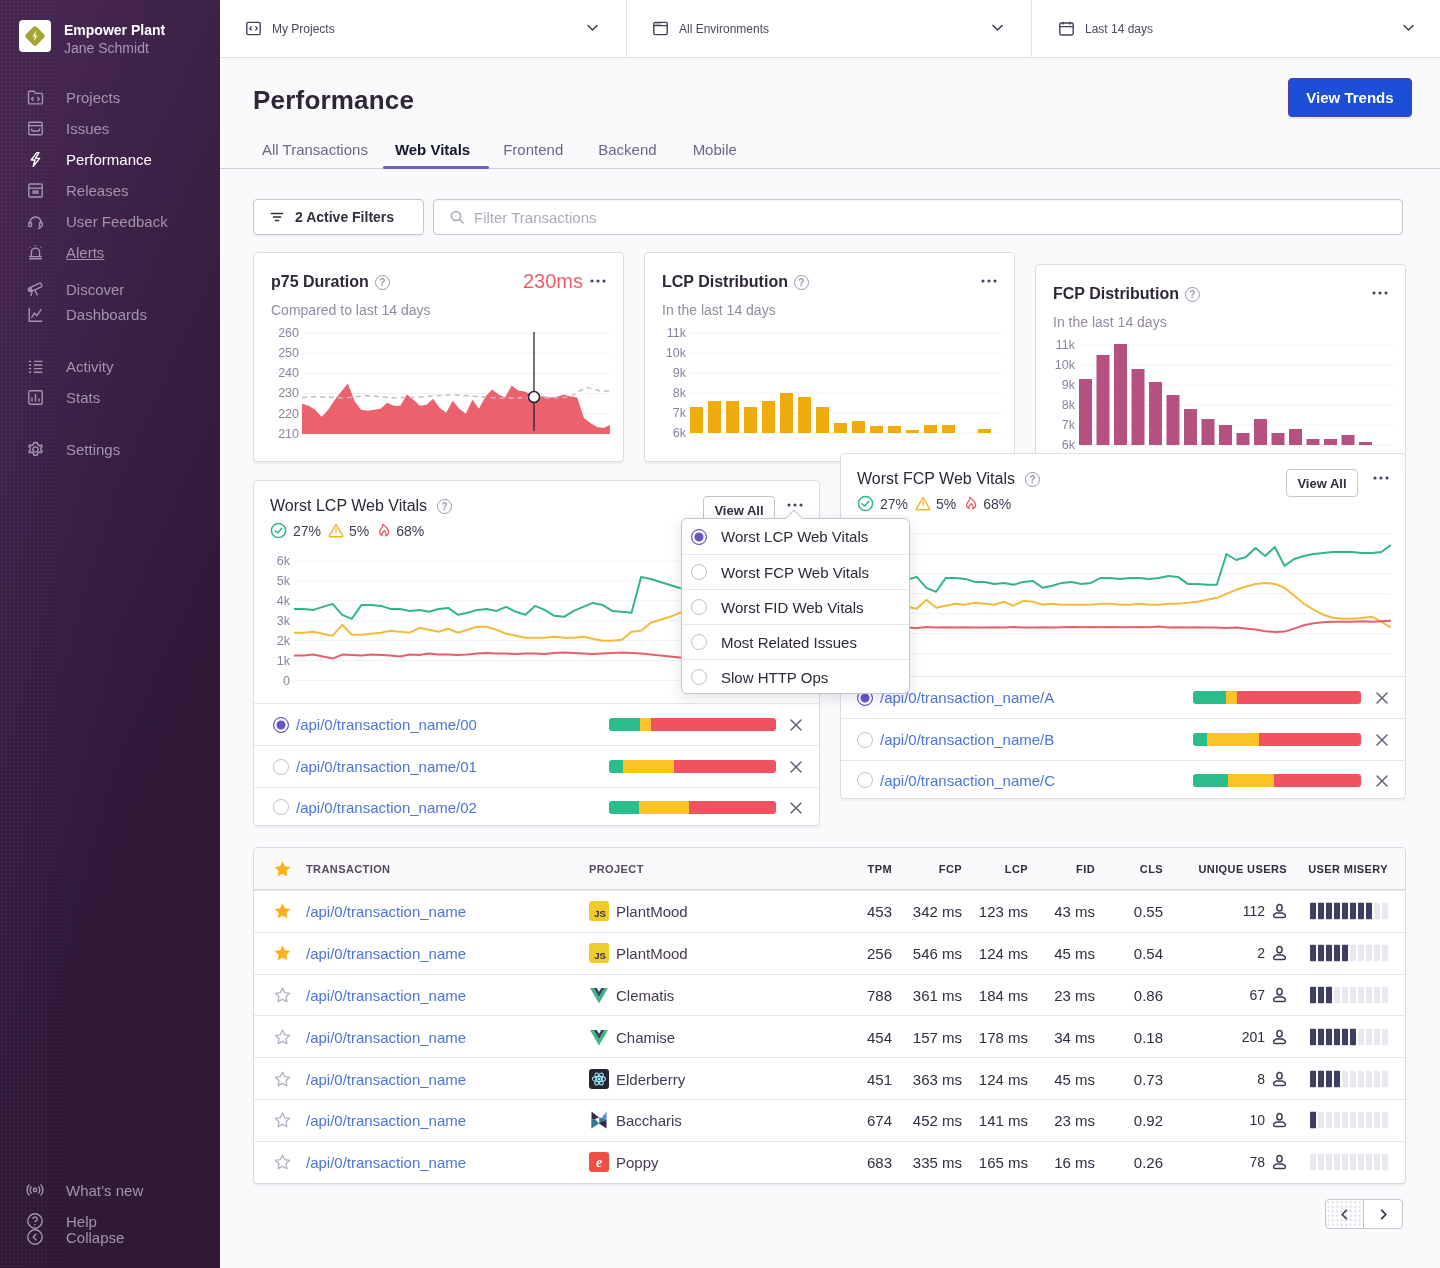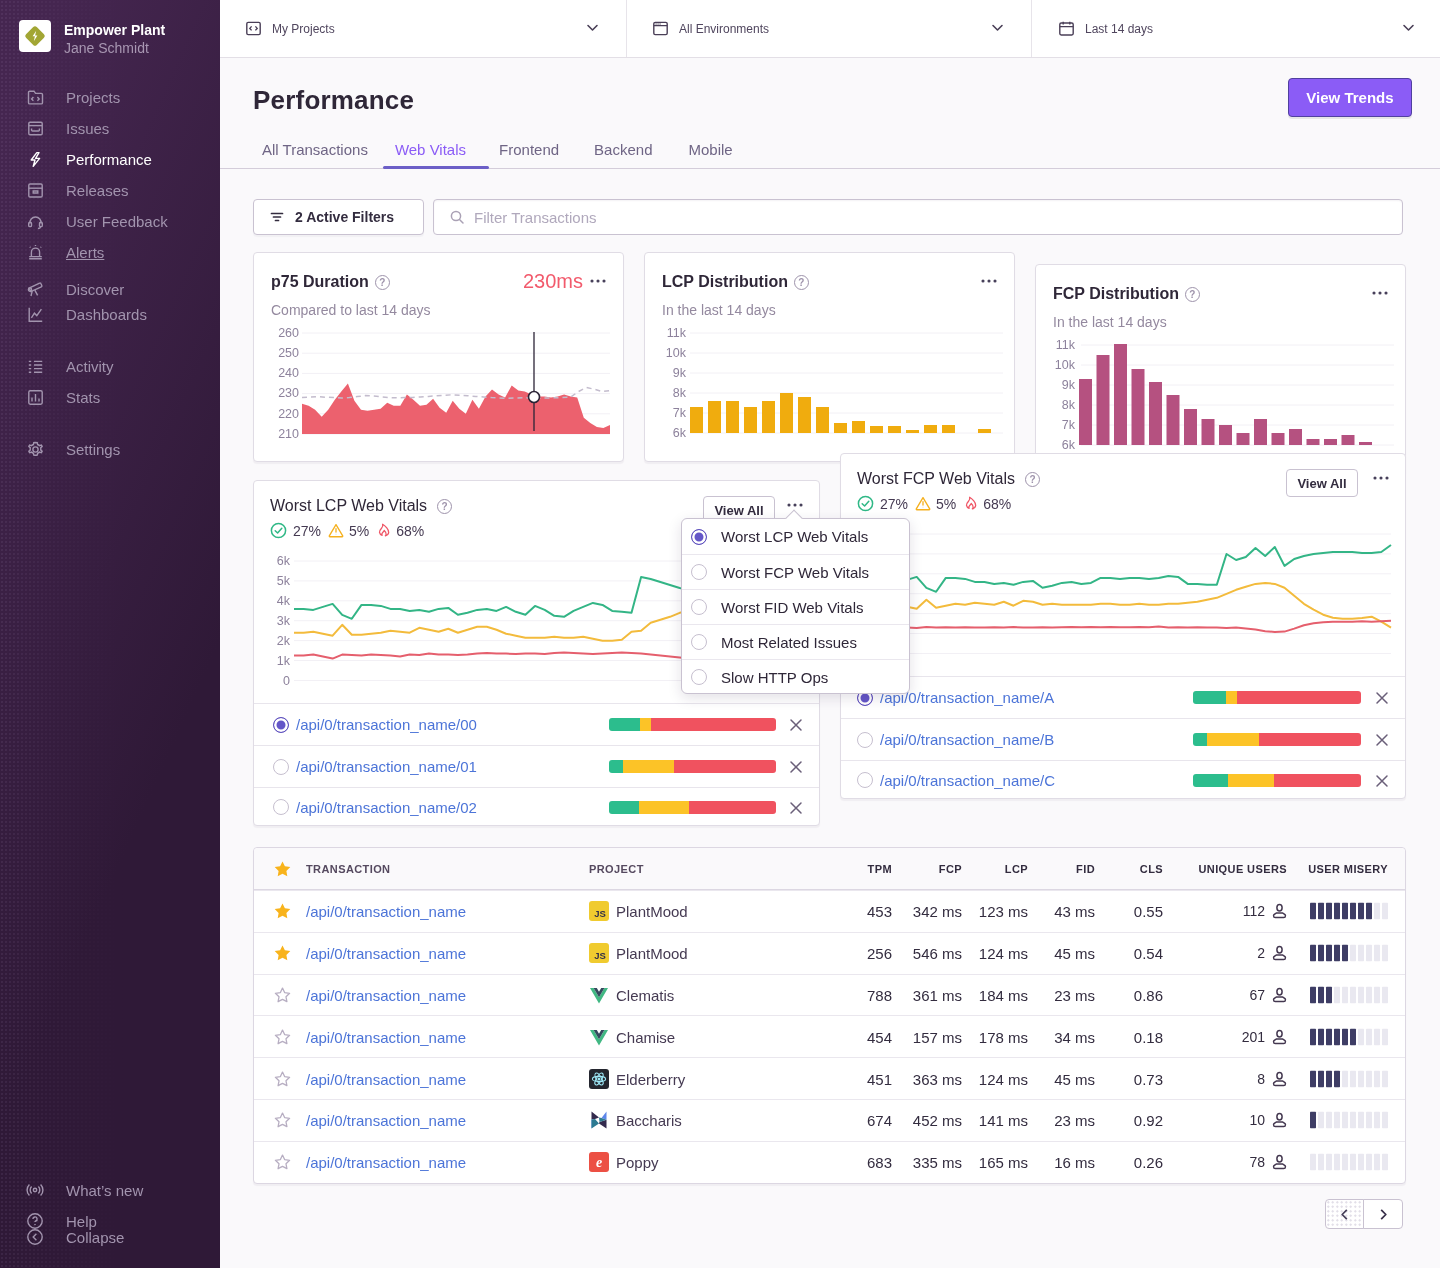--- a/index.html
+++ b/index.html
@@ -31,24 +31,24 @@
 #topbar { position:absolute; left:220px; top:0; width:1220px; height:58px; background:#fff; border-bottom:1px solid #e3dfe6; display:flex; }
 .tbsec { display:flex; align-items:center; position:relative; color:#50465e; font-size:12px; }
 .tbsec .ticon { margin-right:10px; display:flex; }
 .tbsec .chev { position:absolute; right:26px; }
 #tb1 { width:407px; padding-left:25px; border-right:1px solid #e7e4ea;}
 #tb2 { width:405px; padding-left:25px; border-right:1px solid #e7e4ea;}
 #tb3 { width:408px; padding-left:26px; }
 
 
 #ptitle { position:absolute; left:253px; top:85px; font-size:26px; font-weight:bold; color:#2f2738; letter-spacing:0.2px;}
-#viewtrends { position:absolute; left:1288px; top:78px; width:124px; height:39px; background:#8b5cf6; border:1px solid #50409f; border-radius:4px; color:#fff; font-size:15px; font-weight:bold; display:flex; align-items:center; justify-content:center; box-shadow:0 2px 0 rgba(0,0,0,0.08);}
+#viewtrends { position:absolute; left:1288px; top:78px; width:124px; height:39px; background:#1d4ed8; border:1px solid #50409f; border-radius:4px; color:#fff; font-size:15px; font-weight:bold; display:flex; align-items:center; justify-content:center; box-shadow:0 2px 0 rgba(0,0,0,0.08);}
 #tabs { position:absolute; left:253px; top:141px; display:flex; font-size:15px; color:#6e6302; }
 #tabs .tab { color:#6f6585; margin-right:0; }
-#tabs .tab.on { color:#8b5cf6; font-weight:normal; }
+#tabs .tab.on { color:#0f172a; font-weight:bold; }
 #tabline { position:absolute; left:220px; top:168px; width:1220px; height:1px; background:#d4cdda; }
 #tabunder { position:absolute; left:383px; top:166px; width:106px; height:3px; background:#6c5fc7; border-radius:2px;}
 
 
 #fbtn { position:absolute; left:253px; top:199px; width:171px; height:36px; background:#fff; border:1px solid #c9c2d1; border-radius:4px; display:flex; align-items:center; font-size:14px; font-weight:bold; color:#332c3f; box-shadow:0 2px 1px rgba(60,40,80,0.04);}
 #fsearch { position:absolute; left:433px; top:199px; width:970px; height:36px; background:#fff; border:1px solid #c9c2d1; border-radius:4px; display:flex; align-items:center; font-size:15px; color:#b0a8bc; box-shadow:inset 0 1px 2px rgba(60,40,80,0.06);}
 
 
 .card { position:absolute; background:#fff; border:1px solid #e0dce5; border-radius:4px; box-shadow:0 2px 1px rgba(60,40,80,0.05); }
 .ctitle { font-size:16px; font-weight:bold; color:#2f2738; }

